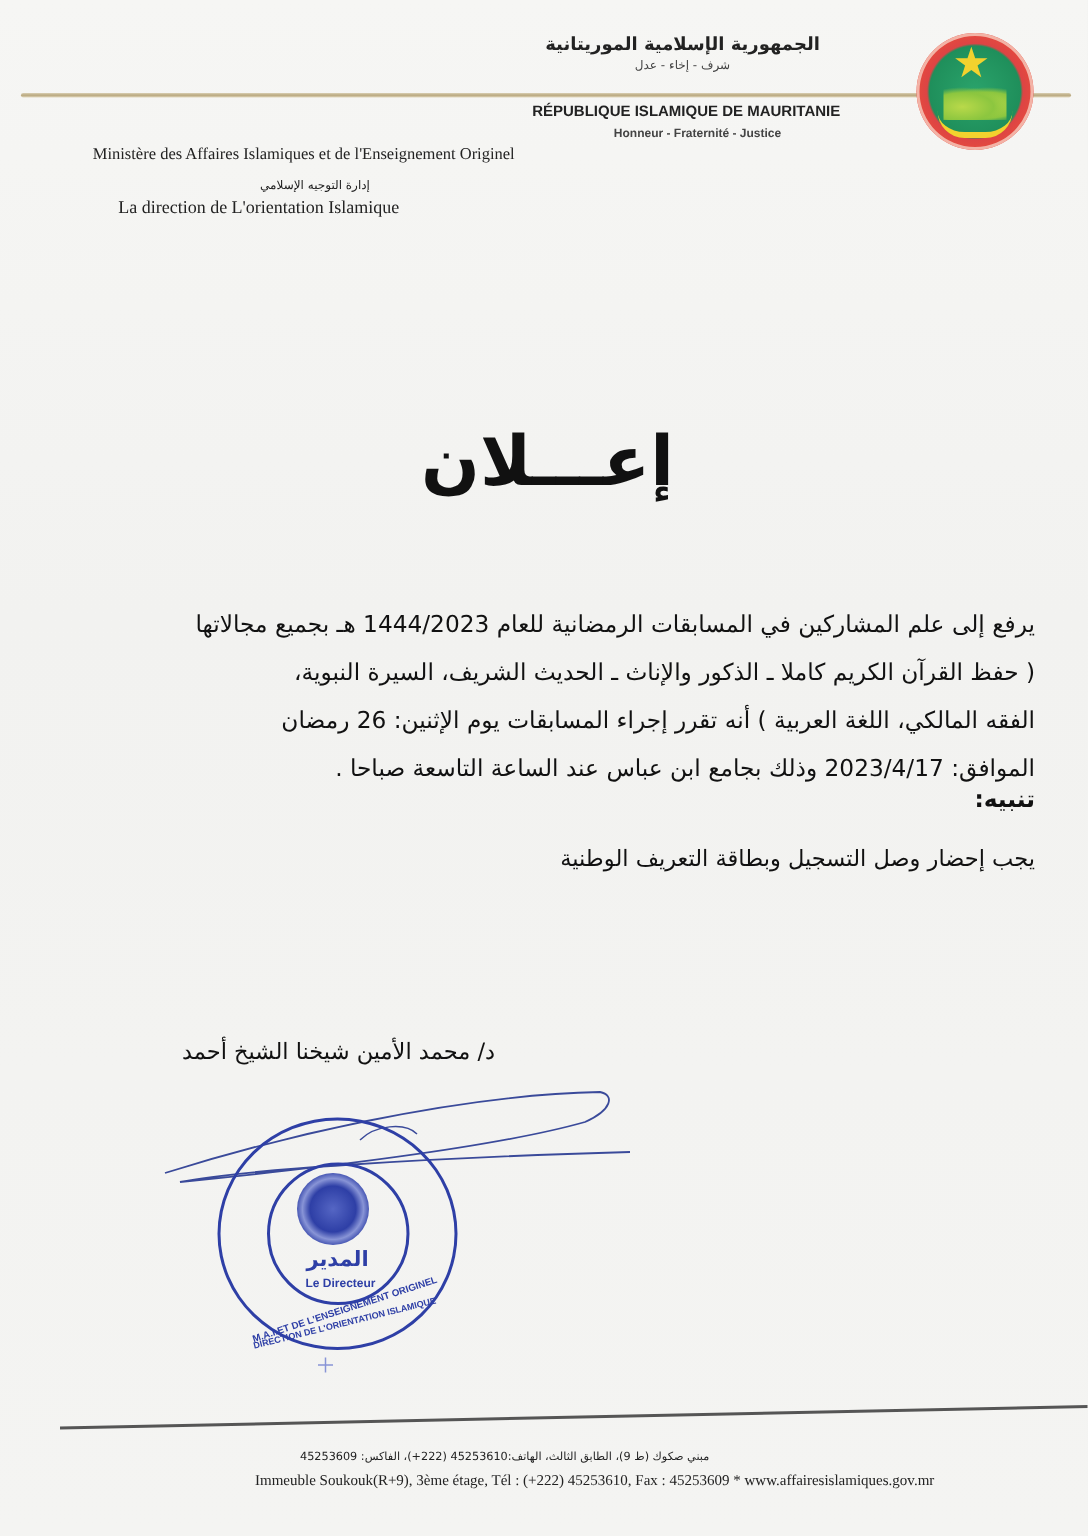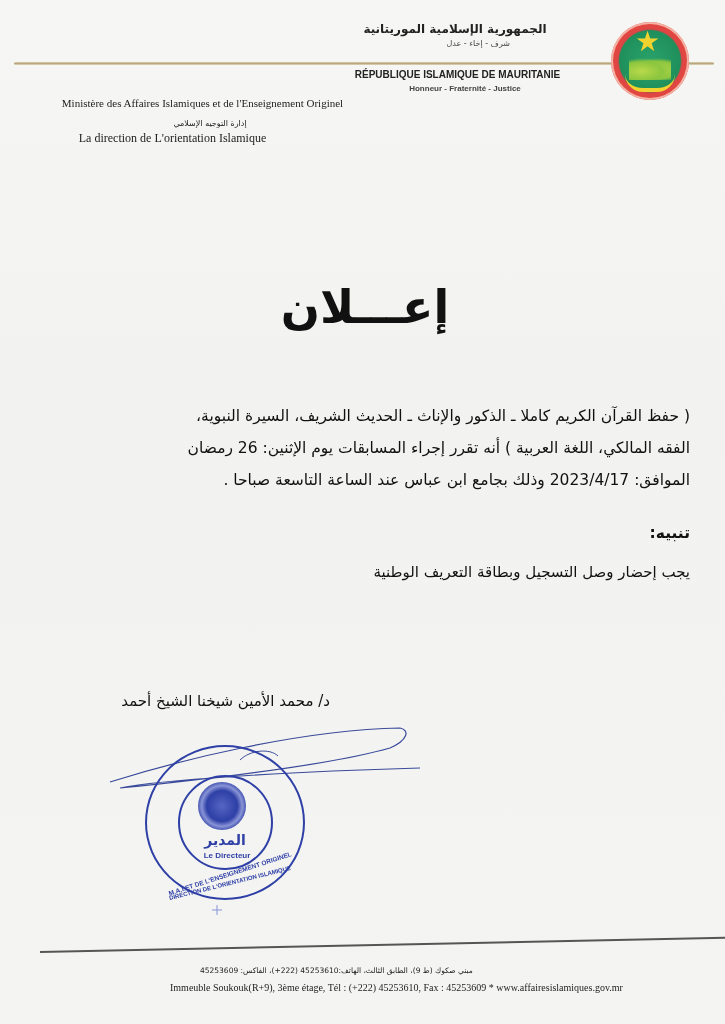--- a/index.html
+++ b/index.html
@@ -18,21 +18,21 @@
     position:absolute; right:0; top:0; width:4px; height:210px;
     background:linear-gradient(180deg,#1a1408 0%,#3a2c08 40%,#c9a92a 60%,#2a2008 100%);
   }
   
   .hdr-ar-title {
     position:absolute; left:355px; top:22px; width:200px; text-align:center;
     font-family:"DejaVu Sans", sans-serif; font-size:12px; font-weight:bold;
     color:#222; direction:rtl; letter-spacing:-0.3px;
   }
   .hdr-ar-motto {
-    position:absolute; left:400px; top:39px; width:110px; 
+    position:absolute; left:400px; top:39px; width:110px; text-align:center;
     font-family:"DejaVu Sans", sans-serif; font-size:8px; color:#444; direction:rtl;
   }
   .hdr-rule {
     position:absolute; left:14px; top:62px; width:700px; height:3px;
     background:linear-gradient(180deg,#d9cfb4,#b9a87e,#e1d7bd);
     border-radius:2px;
   }
   .hdr-fr-title {
     position:absolute; left:345px; top:69px; width:225px; text-align:center;
     font-family:"Liberation Sans", sans-serif; font-size:10px; font-weight:bold; color:#222;
@@ -173,20 +173,21 @@
 
   <div class="min-fr">Ministère des Affaires Islamiques et de l'Enseignement Originel</div>
   <div class="dir-ar">إدارة التوجيه الإسلامي</div>
   <div class="dir-fr">La direction de L'orientation Islamique</div>
 
 
 
   <div class="title">إعـــلان</div>
 
   <div class="body-text">
+    <p>يرفع إلى علم المشاركين في المسابقات الرمضانية  للعام 1444/2023 هـ بجميع مجالاتها</p>
     <p>( حفظ القرآن الكريم كاملا ـ الذكور والإناث ـ الحديث الشريف، السيرة النبوية،</p>
     <p>الفقه المالكي، اللغة العربية ) أنه تقرر إجراء المسابقات يوم الإثنين: 26 رمضان</p>
     <p>الموافق: 2023/4/17 وذلك بجامع ابن عباس عند الساعة التاسعة صباحا .</p>
   </div>
 
   <div class="notice-head">تنبيه:</div>
   <div class="notice-body">يجب إحضار وصل التسجيل وبطاقة التعريف الوطنية</div>
 
   <div class="signer">د/ محمد الأمين شيخنا الشيخ أحمد</div>
 

